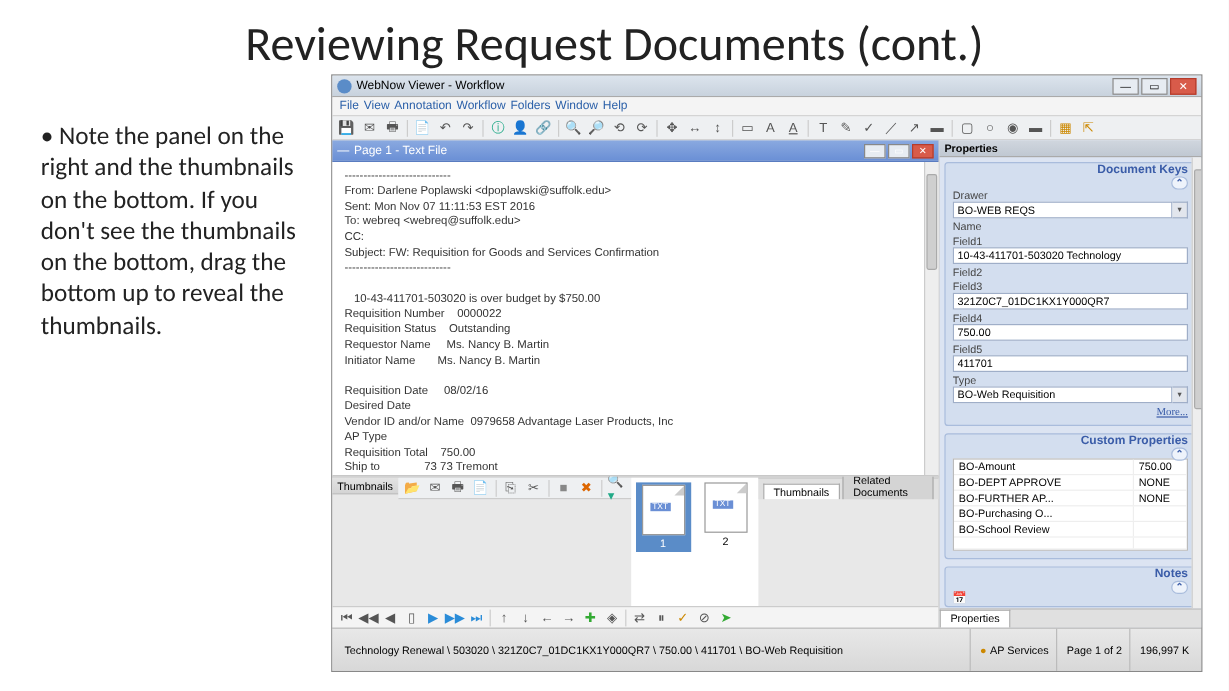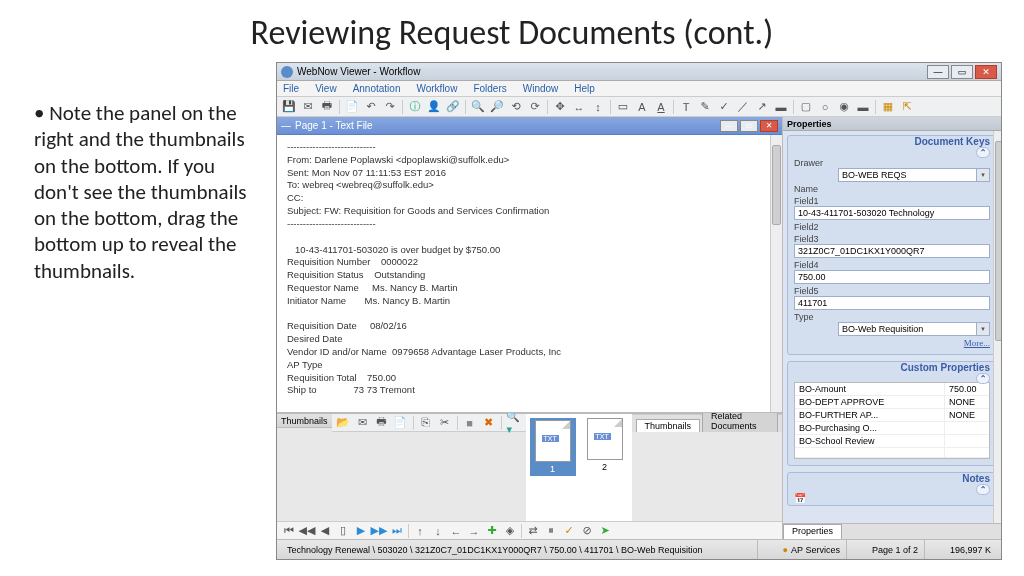--- a/index.html
+++ b/index.html
@@ -1,26 +1,26 @@
 <!DOCTYPE html>
 <html><head>
 <meta charset="utf-8">
 <style>
 * { margin:0; padding:0; box-sizing:border-box; }
 body { font-family: Tahoma, sans-serif; font-size:10px; background:#fff; width:1024px; height:576px; position:relative; }
-.slide-title { font-family: Calibri, sans-serif; font-size:34px; font-weight:300; text-align:center; padding-top:12px; color:#222; }
+.slide-title { font-family: Calibri, sans-serif; font-size:40px; font-weight:300; text-align:center; padding-top:12px; color:#222; }
 .bullet { position:absolute; left:34px; top:100px; width:230px; font-family: Calibri, sans-serif; font-size:21px; line-height:1.25; color:#222; }
 .bullet::before { content:"• "; }
 .app { position:absolute; left:276px; top:62px; width:726px; height:498px; border:1px solid #888; background:#e8e8e8; display:flex; flex-direction:column; }
 .titlebar { height:18px; background:linear-gradient(#dce4ed,#c8d2dd); display:flex; align-items:center; padding:0 4px; border-bottom:1px solid #aaa; font-size:10px; }
 .titlebar .ticon { width:12px; height:12px; background:#5a8cc8; border-radius:50%; margin-right:4px; }
 .winbtns { margin-left:auto; display:flex; gap:2px; }
 .winbtn { width:22px; height:14px; border:1px solid #888; background:#e7ecf2; display:flex; align-items:center; justify-content:center; font-size:9px; cursor:pointer; }
 .winbtn.close { background:#d85b4a; color:#fff; border-color:#b53c2c; }
-.menubar { height:16px; background:#f4f4f4; display:flex; gap:16px; padding:0 6px; align-items:center; border-bottom:1px solid #ccc; }
+.menubar { height:16px; background:#f4f4f4; display:flex; gap:4px; padding:0 6px; align-items:center; border-bottom:1px solid #ccc; }
 .menubar span { color:#2a5fa8; cursor:pointer; font-size:10px; }
 .toolbar { height:20px; background:#eef0f2; display:flex; align-items:center; gap:3px; padding:0 4px; border-bottom:1px solid #ccc; }
 .tbtn { width:16px; height:16px; border:1px solid transparent; display:flex; align-items:center; justify-content:center; font-size:11px; cursor:pointer; color:#555; }
 .sep { width:1px; height:14px; background:#ccc; margin:0 1px; }
 .workspace { flex:1; display:flex; min-height:0; }
 .left { flex:1; display:flex; flex-direction:column; min-width:0; border-right:1px solid #bbb; }
 .pagebar { height:18px; background:linear-gradient(#8aa9e0,#6a8fd5); color:#fff; display:flex; align-items:center; padding:0 4px; font-size:10px; border-bottom:1px solid #5a7cc0; }
 .pagebar .pwb { margin-left:auto; display:flex; gap:2px; }
 .pagebar .pwb .winbtn { height:12px; width:18px; font-size:8px; }
 .docarea { flex:1; background:#fff; padding:6px 10px; font-size:9.5px; line-height:1.35; color:#333; overflow:hidden; position:relative; border-bottom:1px solid #bbb; }
@@ -46,28 +46,28 @@
 .rbody { flex:1; padding:4px; overflow:hidden; position:relative; }
 .rbody .scrollb { right:-4px; }
 .panel { background:#d3deef; border:1px solid #a9bcdc; border-radius:3px; margin-bottom:6px; }
 .panel-hdr { height:18px; display:flex; align-items:flex-end; padding:0 6px; color:#3a5ca8; font-weight:bold; font-size:10px;flex-direction:column; }
 .panel-hdr .picon { width:12px; height:12px; background:#e8b04a; margin-right:4px; border-radius:2px; }
 .panel-hdr.cp .picon { background:#6a8fd5; }
 .panel-hdr .collapse { margin-left:auto; width:14px; height:14px; border:1px solid #a9bcdc; border-radius:7px; background:#eef3fb; display:flex; align-items:center; justify-content:center; font-size:8px; color:#3a5ca8; cursor:pointer; }
 .panel-body { padding:2px 6px 6px; }
 .field-label { font-size:9px; color:#444; margin-top:2px; }
 .field-input { width:100%; height:14px; border:1px solid #9faec8; background:#fff; font-size:9px; padding:0 3px; }
-.field-select { display:flex;margin-left:44px; }
+.field-select { display:flex; }
 .field-select .arrow { width:14px; background:#e2e6ed; border:1px solid #9faec8; border-left:none; display:flex; align-items:center; justify-content:center; font-size:7px; color:#555; }
 .more { text-align:right; font-size:9px; color:#3a5ca8; text-decoration:underline; cursor:pointer; margin-top:2px;font-family:Liberation Serif, serif; }
 .cprops { background:#fff; border:1px solid #bbb; }
 .cprops .row { display:flex; border-bottom:1px solid #eee; font-size:9px; }
 .cprops .row .k { flex:1; padding:1px 4px; border-right:1px solid #eee; }
 .cprops .row .v { width:44px; padding:1px 4px; text-align:left; }
-.status { height:20px; background:linear-gradient(#e8e8e8,#d8d8d8); border-top:1px solid #bbb; display:flex; align-items:flex-end; font-size:9px; padding:0 4px; gap:19px; }
+.status { height:36px; background:linear-gradient(#e8e8e8,#d8d8d8); border-top:1px solid #bbb; display:flex; align-items:flex-end; font-size:9px; padding:0 4px; gap:2px; }
 .status .cell { border-right:1px solid #bbb; padding:0 6px; height:100%; display:flex; align-items:center; }
 .rtab { height:16px; background:#e0e0e0; border-top:1px solid #bbb; display:flex; }
 .rtab .tab { background:#fff; }
 </style>
 </head>
 <body>
 
 <h1 class="slide-title">Reviewing Request Documents (cont.)</h1>
 <div class="bullet">Note the panel on the right and the thumbnails on the bottom. If you don't see the thumbnails on the bottom, drag the bottom up to reveal the thumbnails.</div>
 

